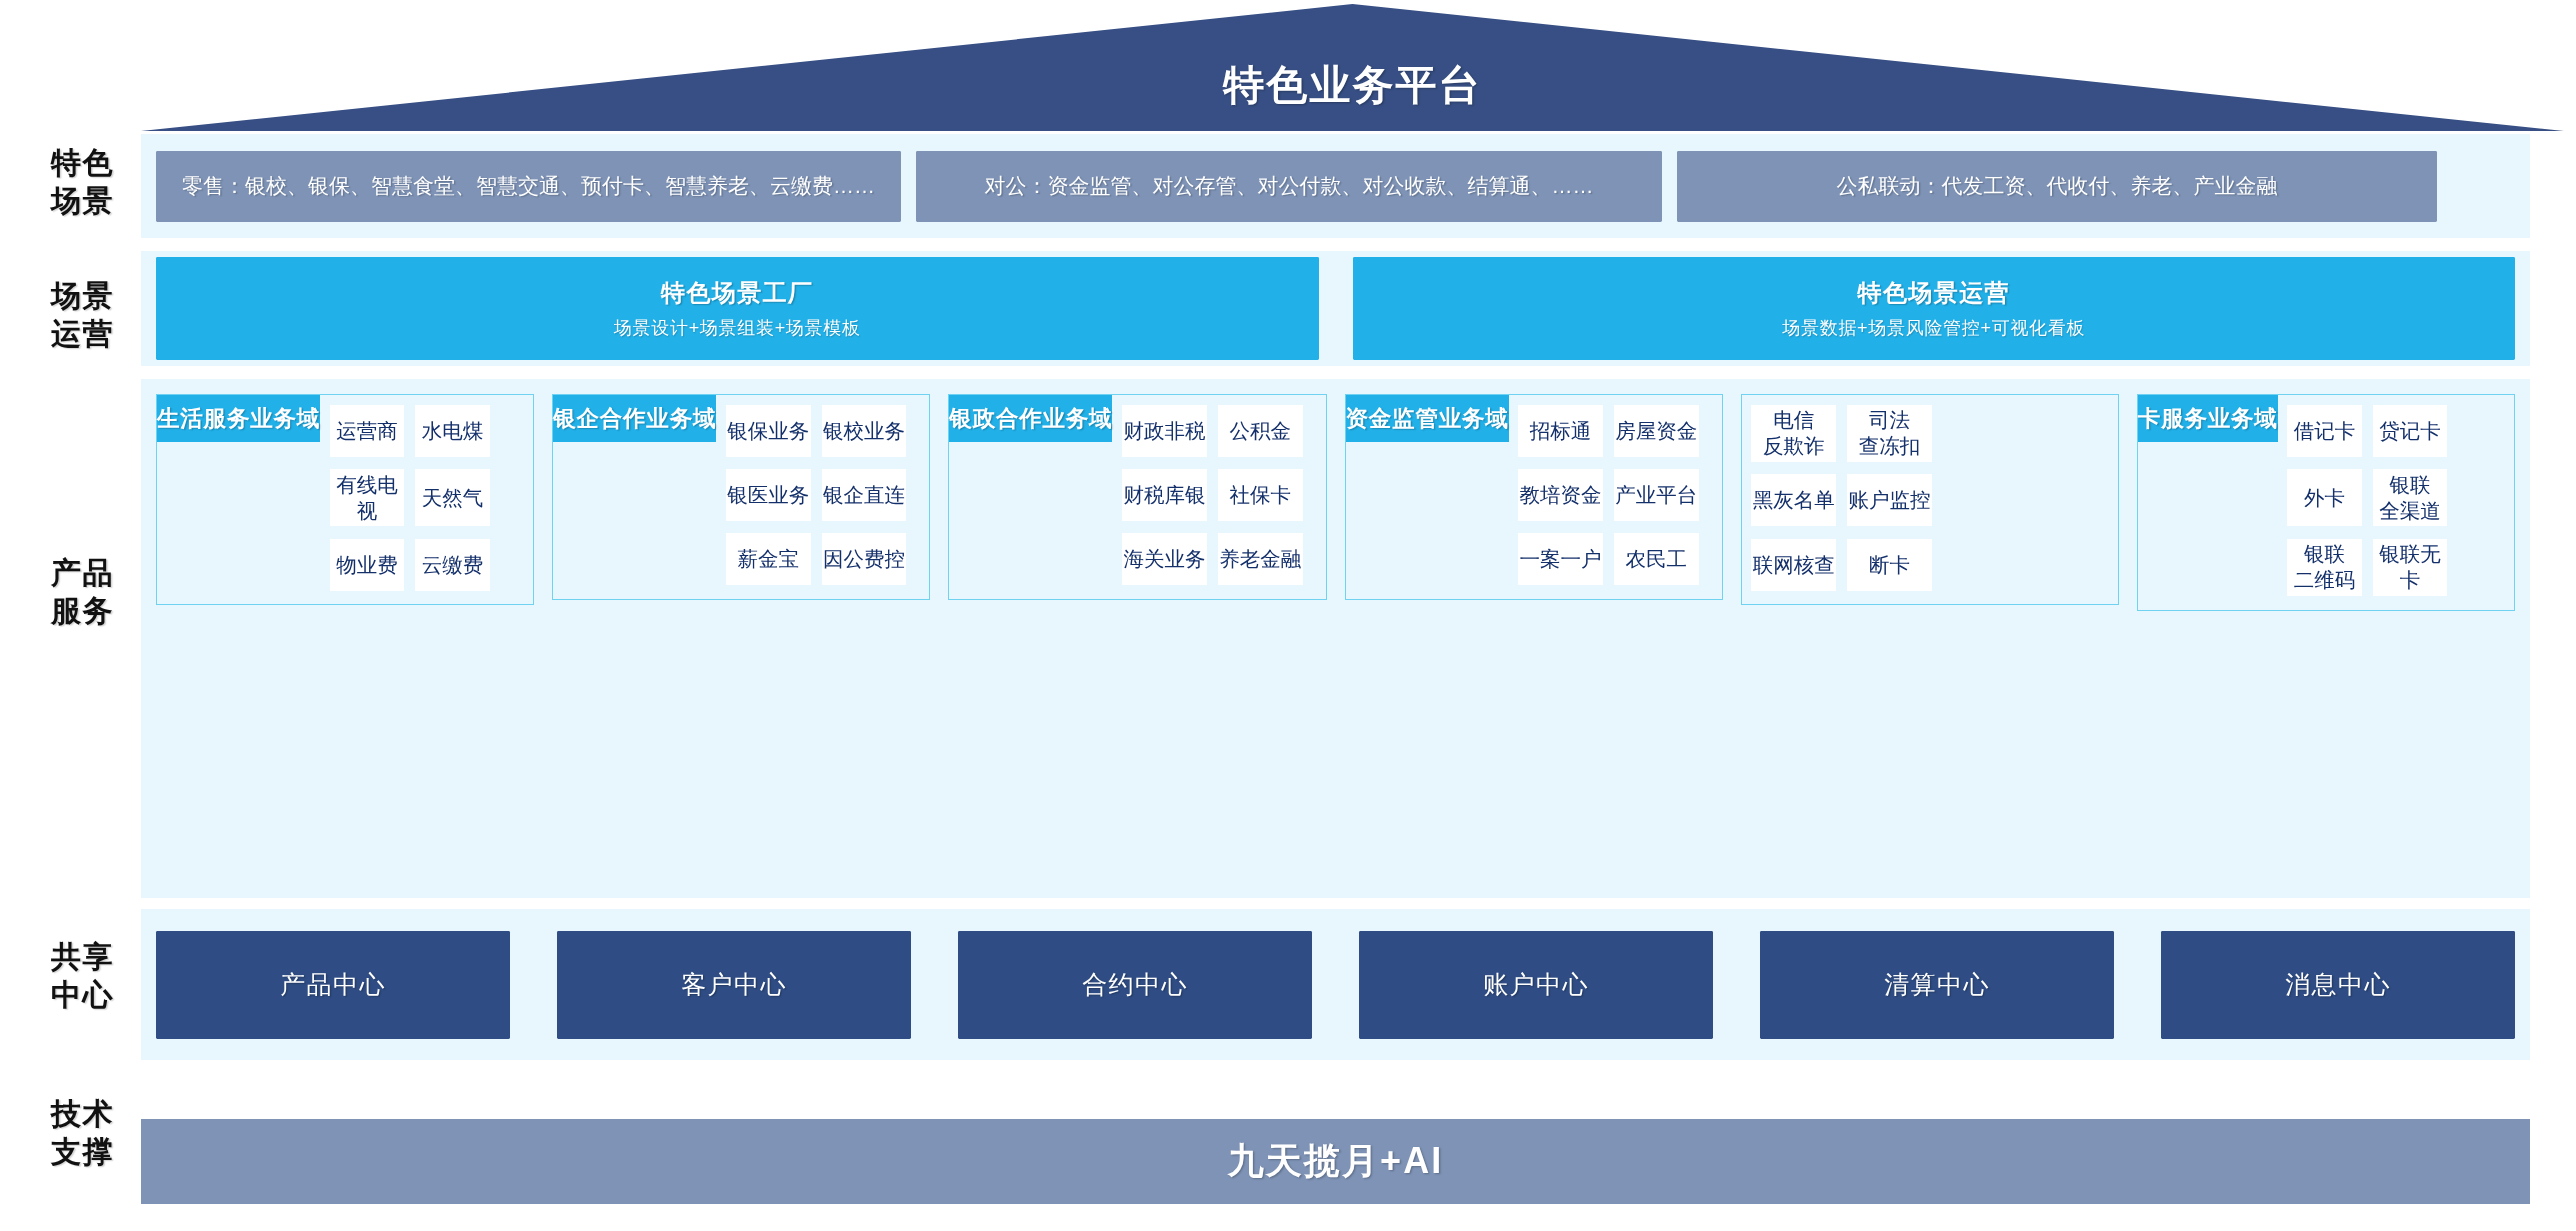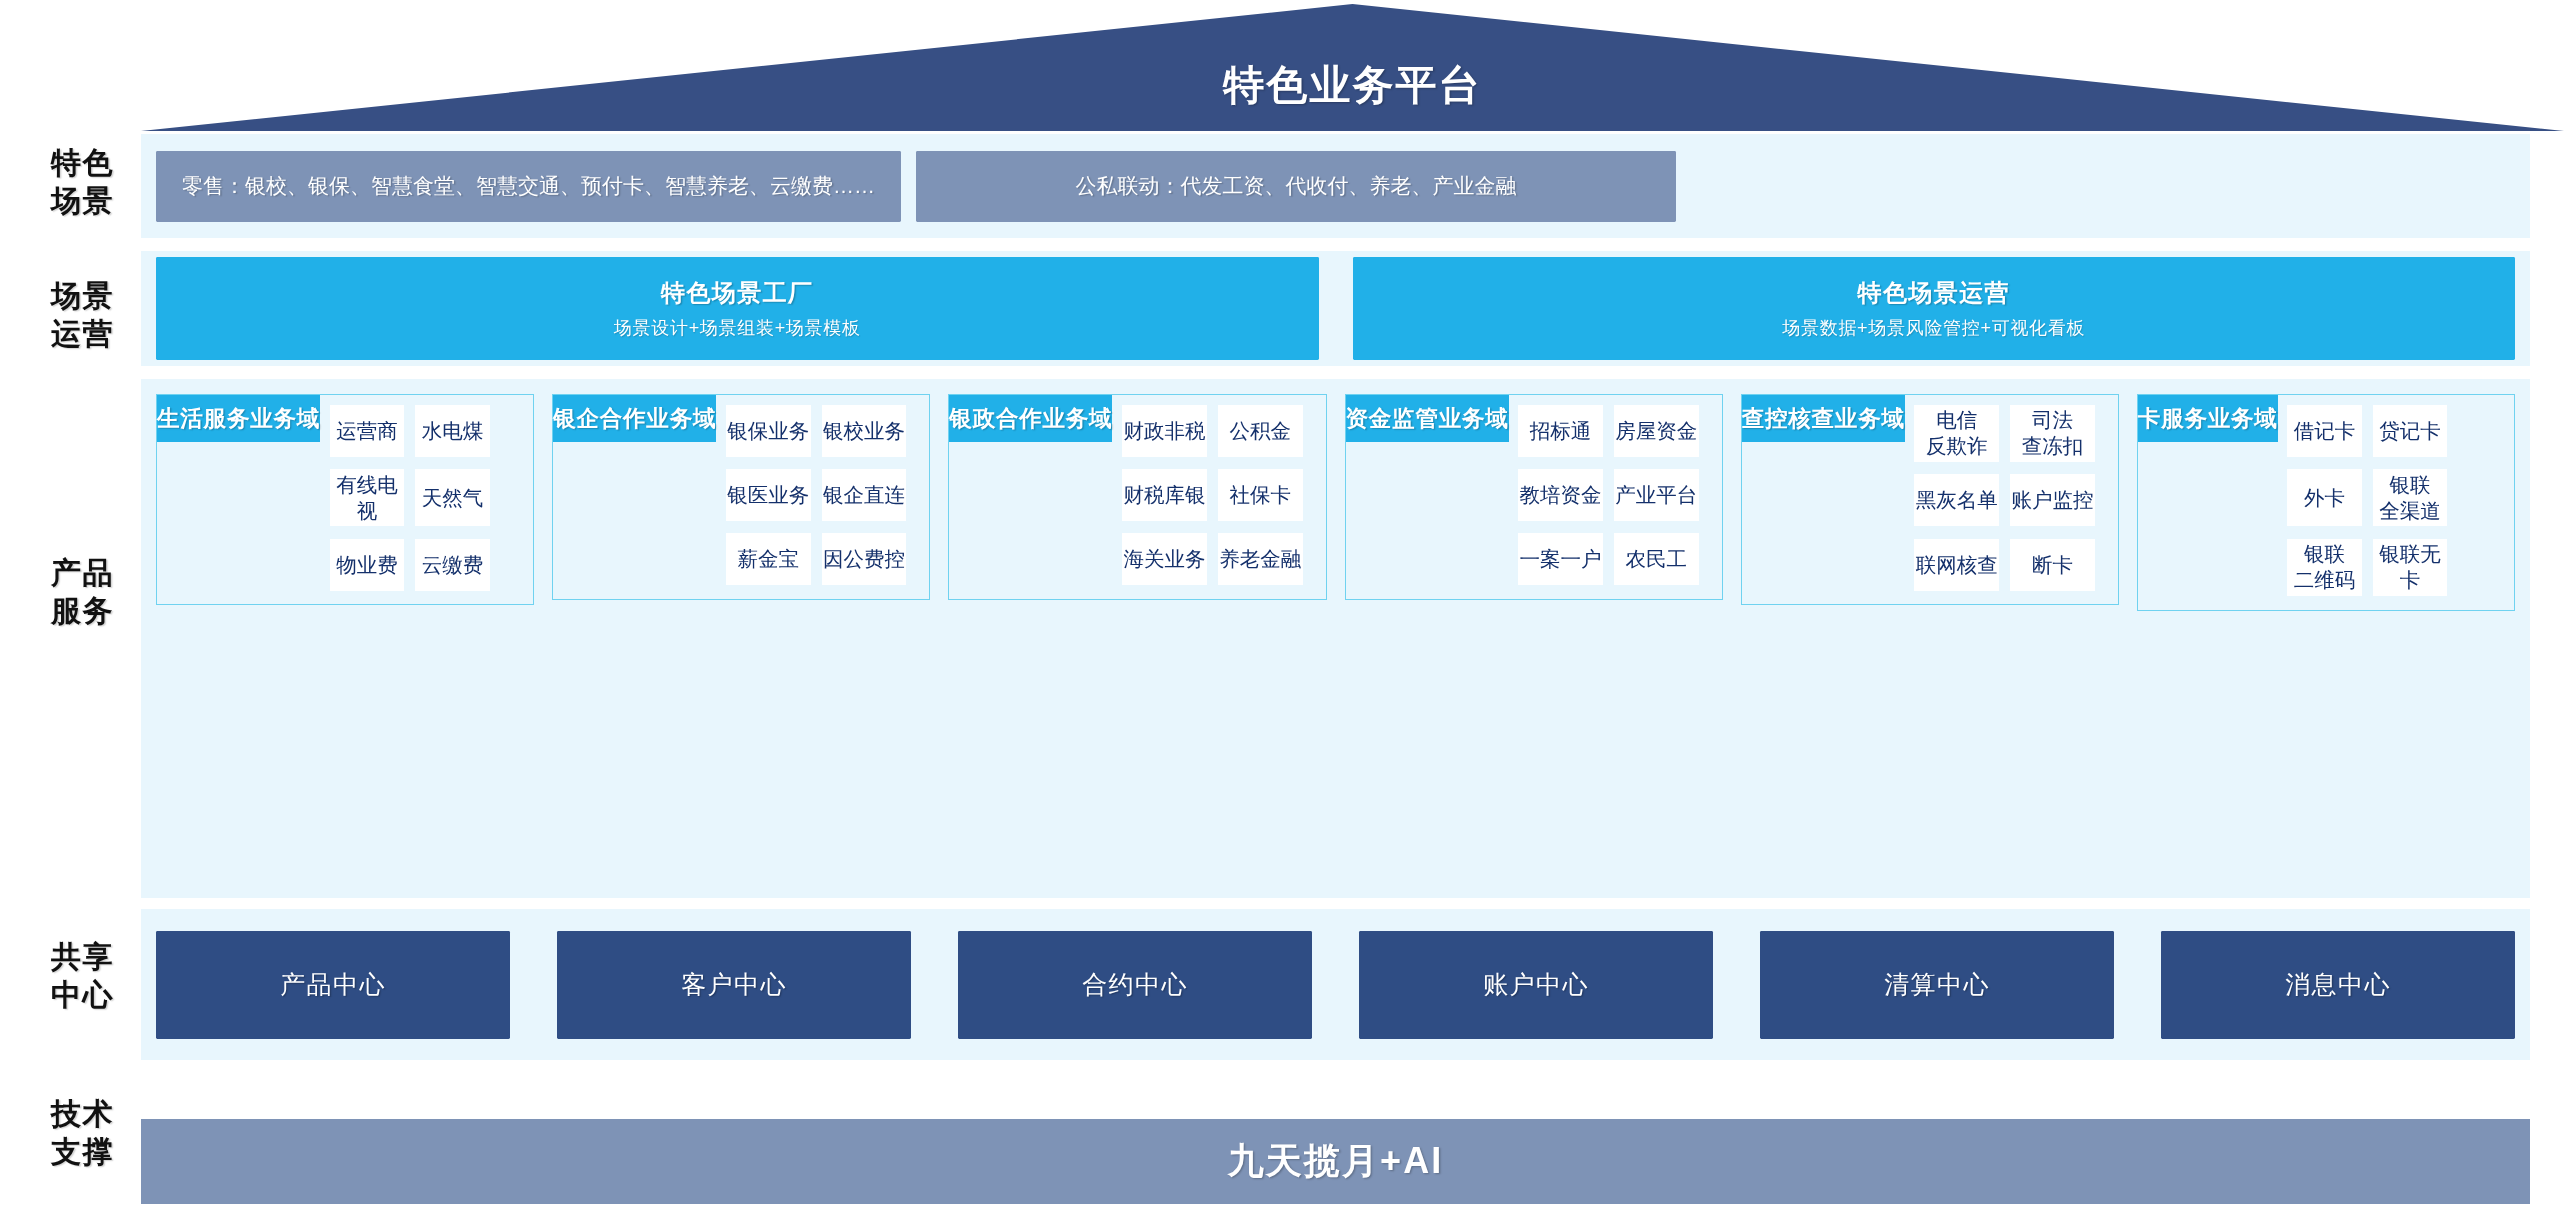--- a/index.html
+++ b/index.html
@@ -158,20 +158,21 @@
     </div>
     <div class="rail-label rl-tech">
       <span>技术</span>
       <span>支撑</span>
     </div>
   </div>
 
   <div class="band band-scene">
     <div class="scene-row">
       <div class="scene-box sb-0">零售：银校、银保、智慧食堂、智慧交通、预付卡、智慧养老、云缴费……</div>
+      <div class="scene-box sb-1">对公：资金监管、对公存管、对公付款、对公收款、结算通、……</div>
       <div class="scene-box sb-2">公私联动：代发工资、代收付、养老、产业金融</div>
     </div>
   </div>
 
   <div class="band band-op">
     <div class="op-row">
       <div class="op-box">
         <div class="op-title">特色场景工厂</div>
         <div class="op-sub">场景设计+场景组装+场景模板</div>
       </div>
@@ -251,21 +252,20 @@
             <div class="chip">产业平台</div>
           </div>
           <div class="chip-row">
             <div class="chip">一案一户</div>
             <div class="chip">农民工</div>
           </div>
         </div>
       </div>
 
       <div class="domain">
-        <div class="domain-head">查控核查业务域</div>
         <div class="domain-body">
           <div class="chip-row">
             <div class="chip">电信
 反欺诈</div>
             <div class="chip">司法
 查冻扣</div>
           </div>
           <div class="chip-row">
             <div class="chip">黑灰名单</div>
             <div class="chip">账户监控</div>

